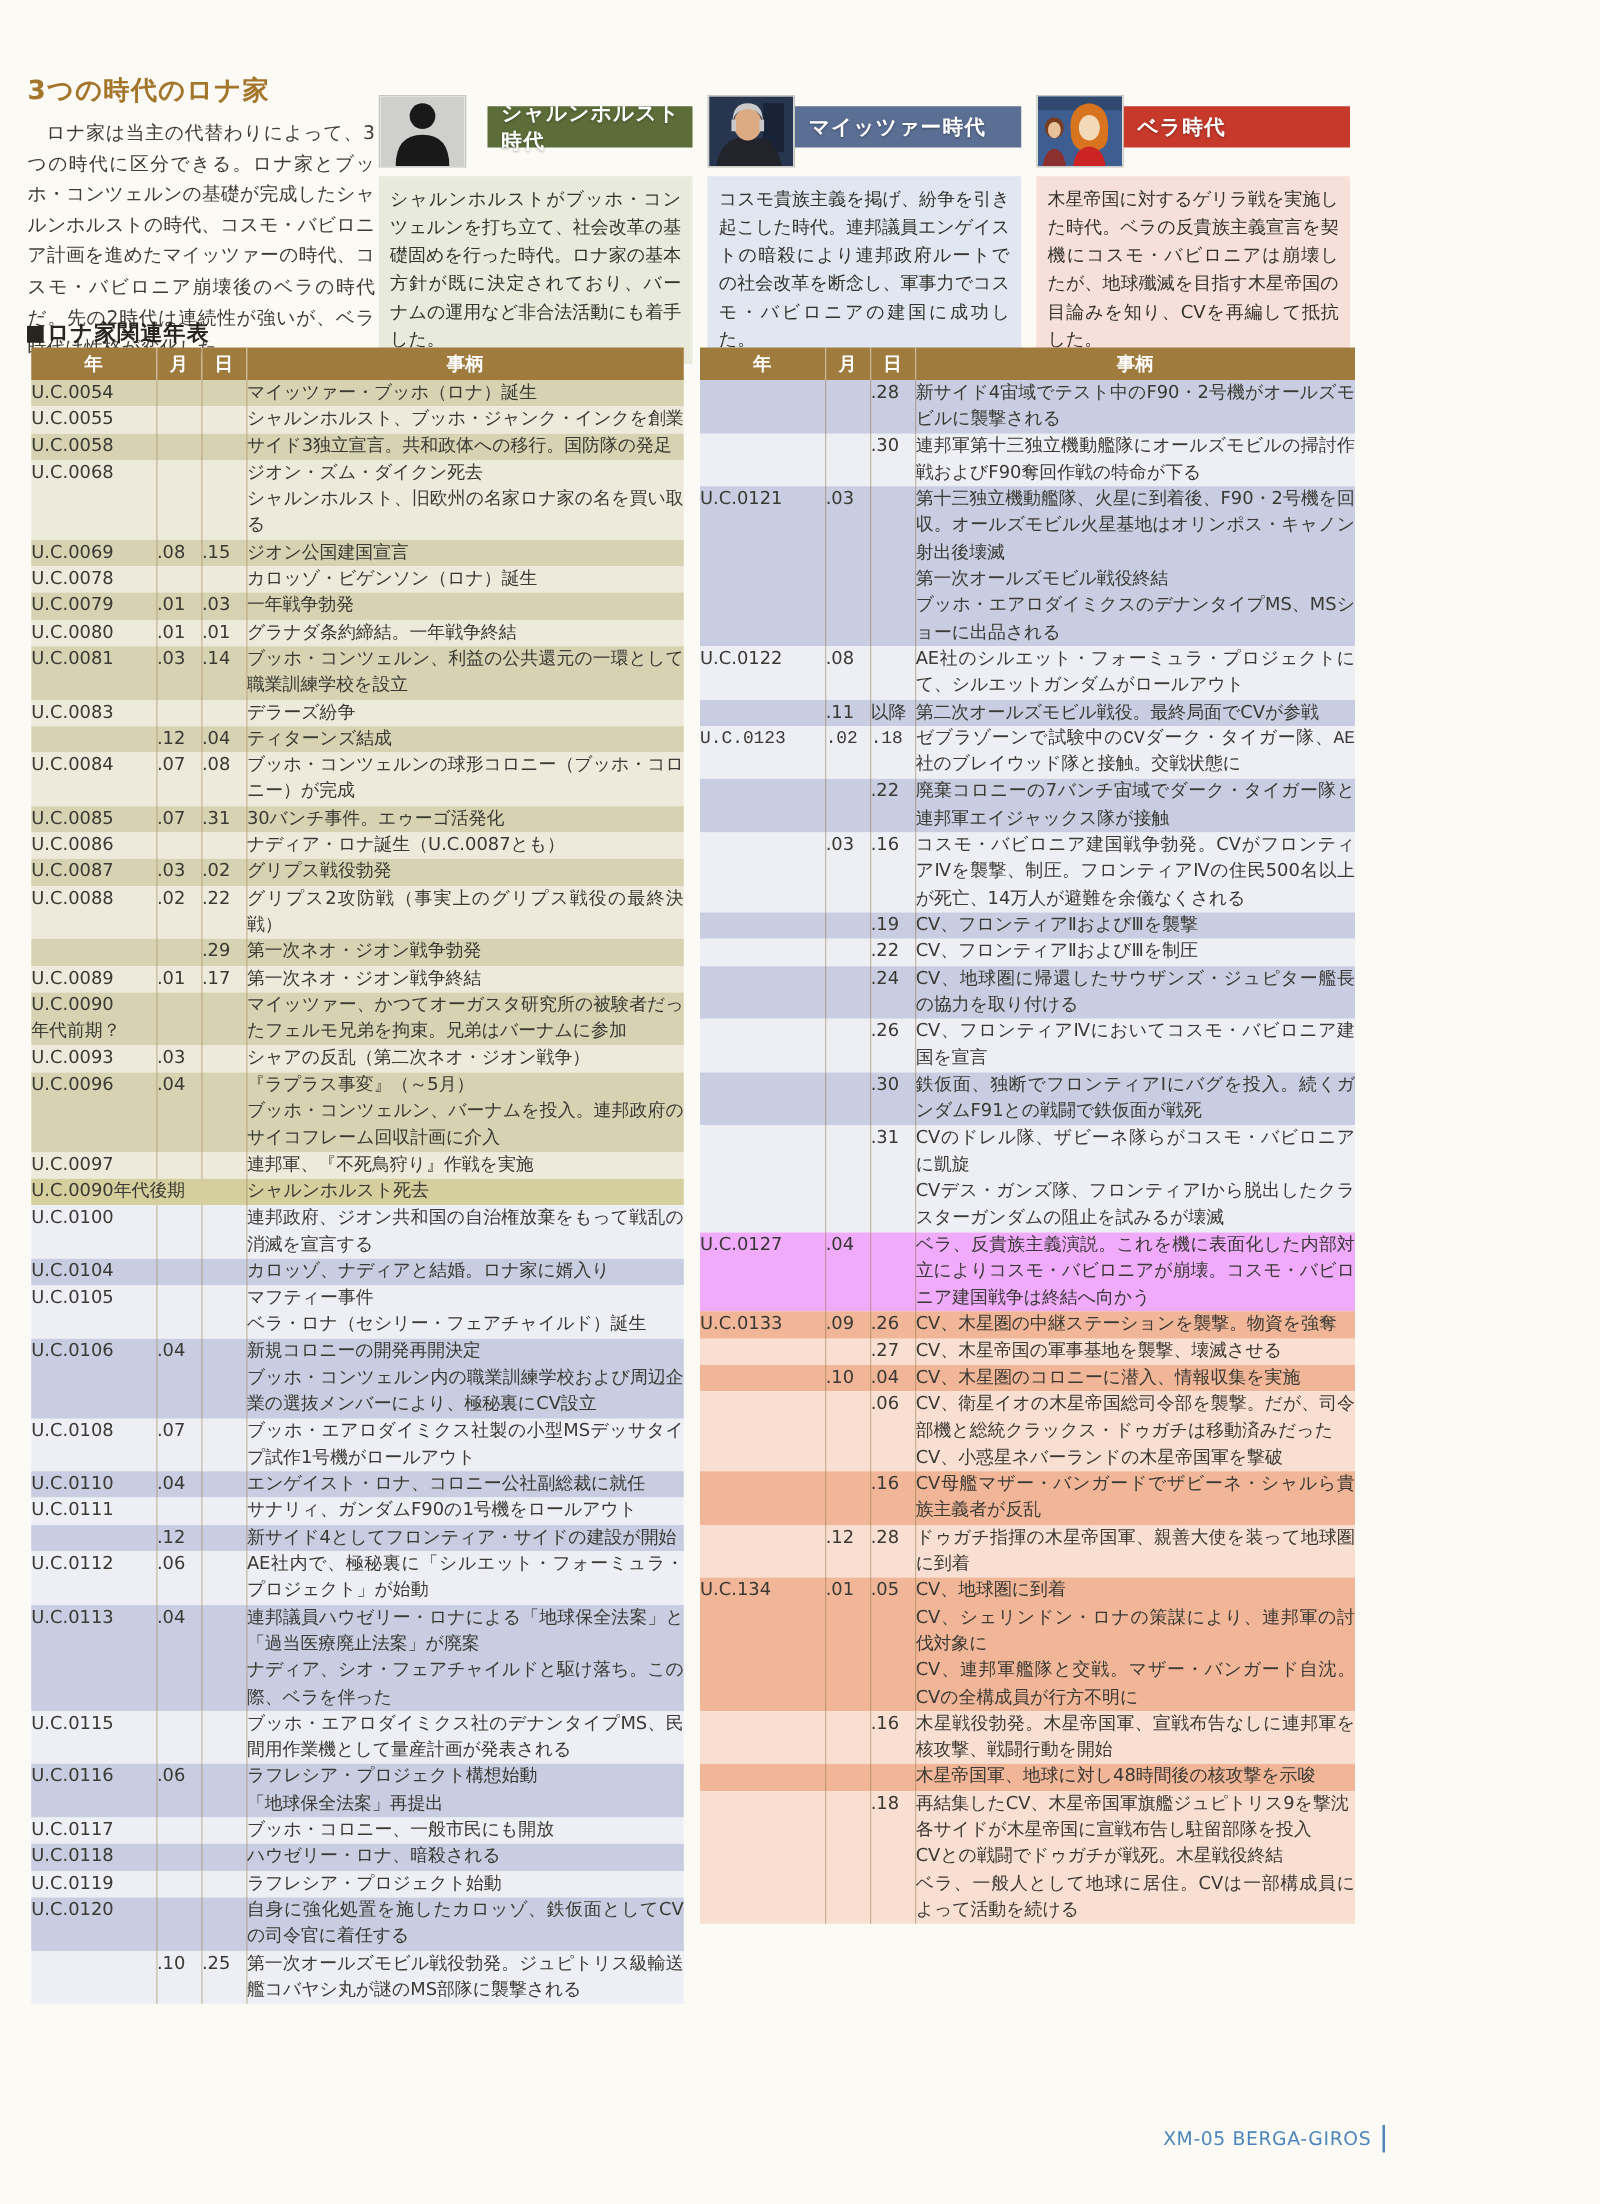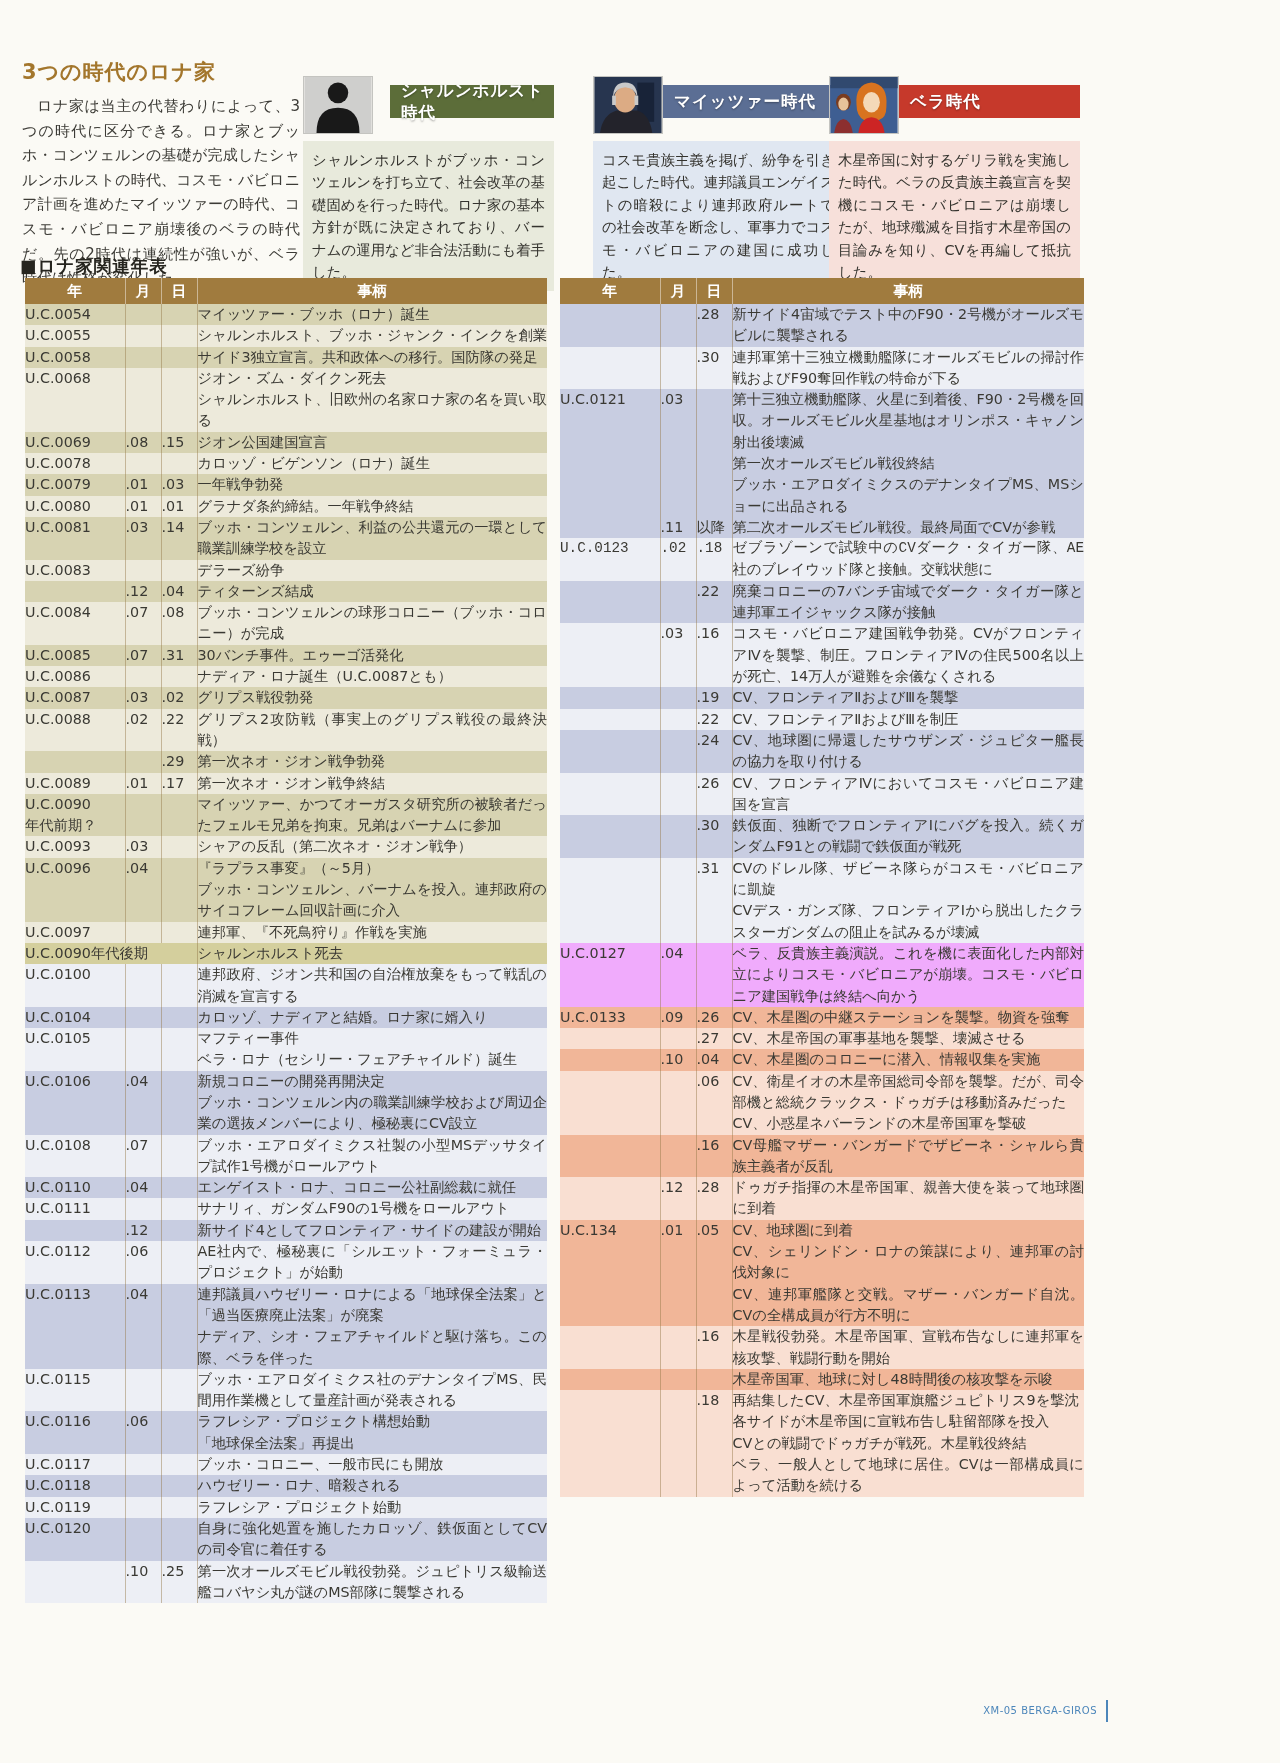--- a/index.html
+++ b/index.html
@@ -11,21 +11,21 @@
     color:#3b3a35;
   }
 
   
   .intro { position:absolute; left:22px; top:58px; width:278px; }
   .intro-title { font-size:21px; font-weight:bold; color:#a3762c; letter-spacing:1px; margin-bottom:8px; }
   .intro-body { font-size:15px; line-height:24.6px; text-indent:1em; color:#3c3b36; text-align:justify; }
 
   
   .era-box { position:absolute; top:76px; width:251px; }
-  .era-box.e0 { left:303px; } .era-box.e1 { left:566px;margin-left:27px; } .era-box.e2 { left:829px; }
+  .era-box.e0 { left:303px; } .era-box.e1 { left:566px; } .era-box.e2 { left:829px; }
   .era-top { display:flex; align-items:flex-start; }
   .era-thumb { width:70px; height:58px; flex:0 0 70px; border:1px solid #c4c4c0; overflow:hidden; }
   .era-thumb svg { display:block; width:100%; height:100%; }
   .era-head {
     flex:1; height:33px; margin-top:9px; display:flex; align-items:center;
     padding-left:11px; color:#ffffff; font-weight:bold; font-size:16.5px;
     letter-spacing:1px; text-shadow:0 1px 2px rgba(0,0,0,.35);
   }
   .era-body {
     margin-top:7px; padding:8px 9px; font-size:14.4px; line-height:22.4px;
@@ -51,21 +51,21 @@
   }
   td.c-year { padding:0 3px 0 5px; font-size:13.8px; color:#4e4b41; white-space:pre-line;
     border-right:1px solid rgba(146,118,68,.45); }
   td.c-month, td.c-day { padding-left:4px; color:#4e4b41; font-size:13.8px;
     border-right:1px solid rgba(146,118,68,.45); }
   td.c-event { padding:0 5px 0 7px; text-align:justify; }
 
   
   .footer {
     position:absolute; top:1700px; right:172px;
-    color:#4c86ba; font-size:10px; letter-spacing:.5px;
+    color:#4c86ba; font-size:15px; letter-spacing:.5px;
     padding-right:9px; border-right:2px solid #4c86ba; line-height:22px;
   }
 </style>
 </head>
 <body>
 
 <div class="intro">
   <div class="intro-title">3つの時代のロナ家</div>
   <div class="intro-body">ロナ家は当主の代替わりによって、3つの時代に区分できる。ロナ家とブッホ・コンツェルンの基礎が完成したシャルンホルストの時代、コスモ・バビロニア計画を進めたマイッツァーの時代、コスモ・バビロニア崩壊後のベラの時代だ。先の2時代は連続性が強いが、ベラ時代は性格が変化した。</div>
 </div>
@@ -511,20 +511,28 @@
         <tr style="background-color: rgb(200, 205, 225);">
           <td class="c-year">U.C.0121</td>
           <td class="c-month">.03</td>
           <td class="c-day"></td>
           <td class="c-event">
             <div>第十三独立機動艦隊、火星に到着後、F90・2号機を回収。オールズモビル火星基地はオリンポス・キャノン射出後壊滅</div>
             <div>第一次オールズモビル戦役終結</div>
             <div>ブッホ・エアロダイミクスのデナンタイプMS、MSショーに出品される</div>
           </td>
         </tr>
+        <tr style="background-color: rgb(237, 239, 245);">
+          <td class="c-year">U.C.0122</td>
+          <td class="c-month">.08</td>
+          <td class="c-day"></td>
+          <td class="c-event">
+            <div>AE社のシルエット・フォーミュラ・プロジェクトにて、シルエットガンダムがロールアウト</div>
+          </td>
+        </tr>
         <tr style="background-color: rgb(200, 205, 225);">
           <td class="c-year"></td>
           <td class="c-month">.11</td>
           <td class="c-day">以降</td>
           <td class="c-event">
             <div>第二次オールズモビル戦役。最終局面でCVが参戦</div>
           </td>
         </tr>
         <tr style="background-color: rgb(237, 239, 245); font-family: Liberation Mono, monospace;">
           <td class="c-year">U.C.0123</td>

